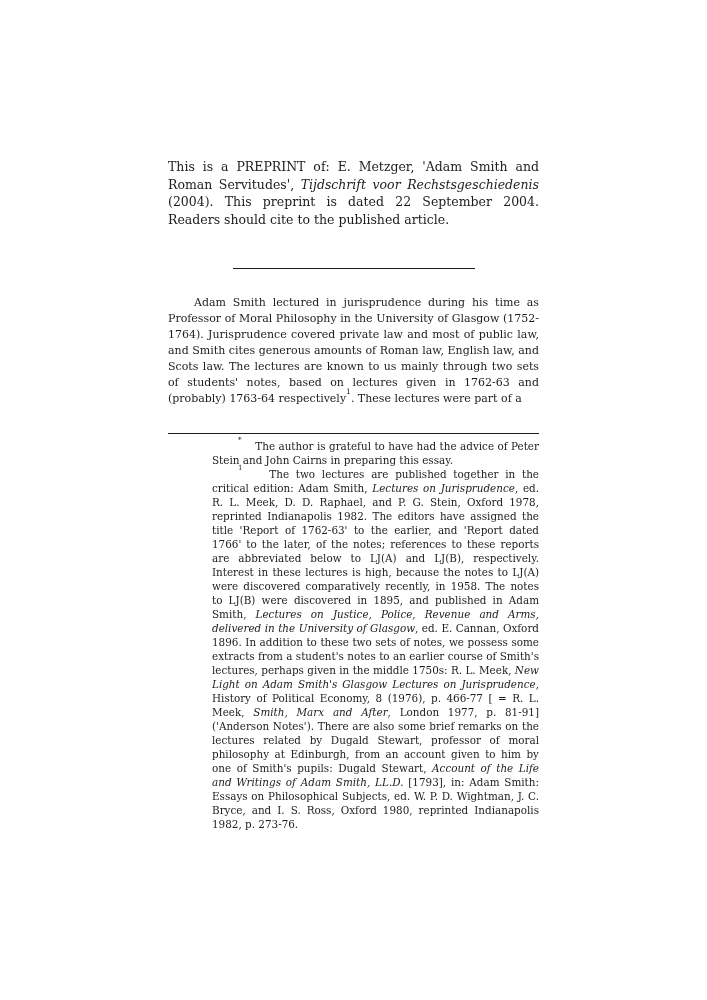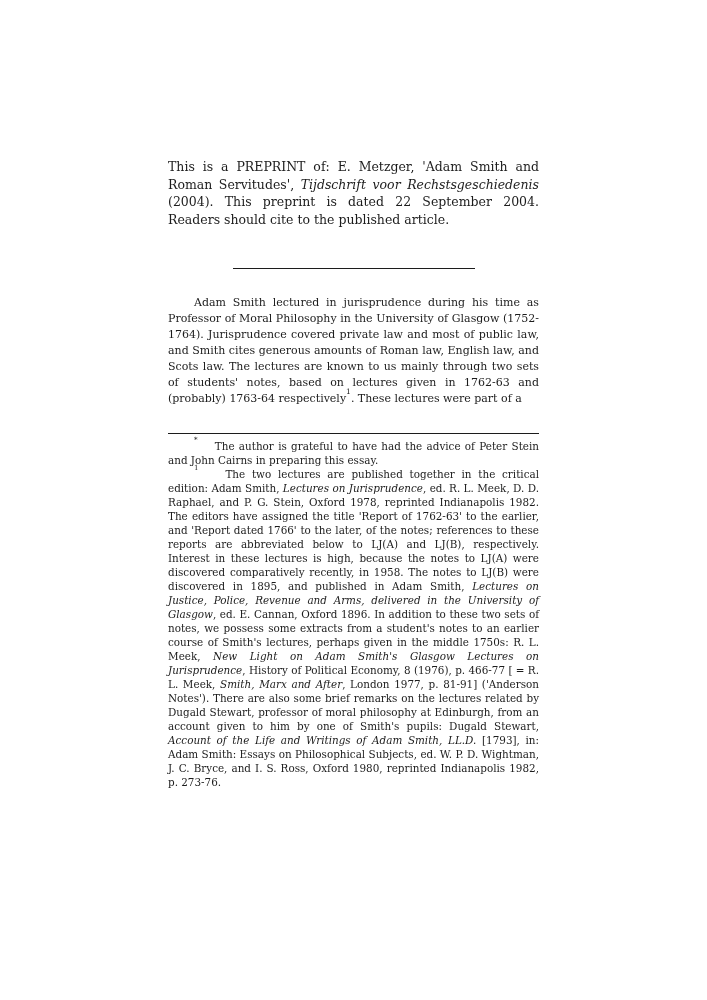--- a/index.html
+++ b/index.html
@@ -51,20 +51,21 @@
   .footnote-rule {
     margin-top: 26px;
     width: 100%;
     border-top: 1px solid #1c1c1c;
     height: 0;
   }
   .footnotes {
     margin-top: 5px;
     font-size: 10.4px;
     line-height: 14px;
+    margin-left: 44px;
   }
   .footnote {
     text-align: justify;
     text-indent: 26px;
   }
   sup {
     font-size: 0.68em;
     line-height: 0;
     position: relative;
     top: -0.45em;

